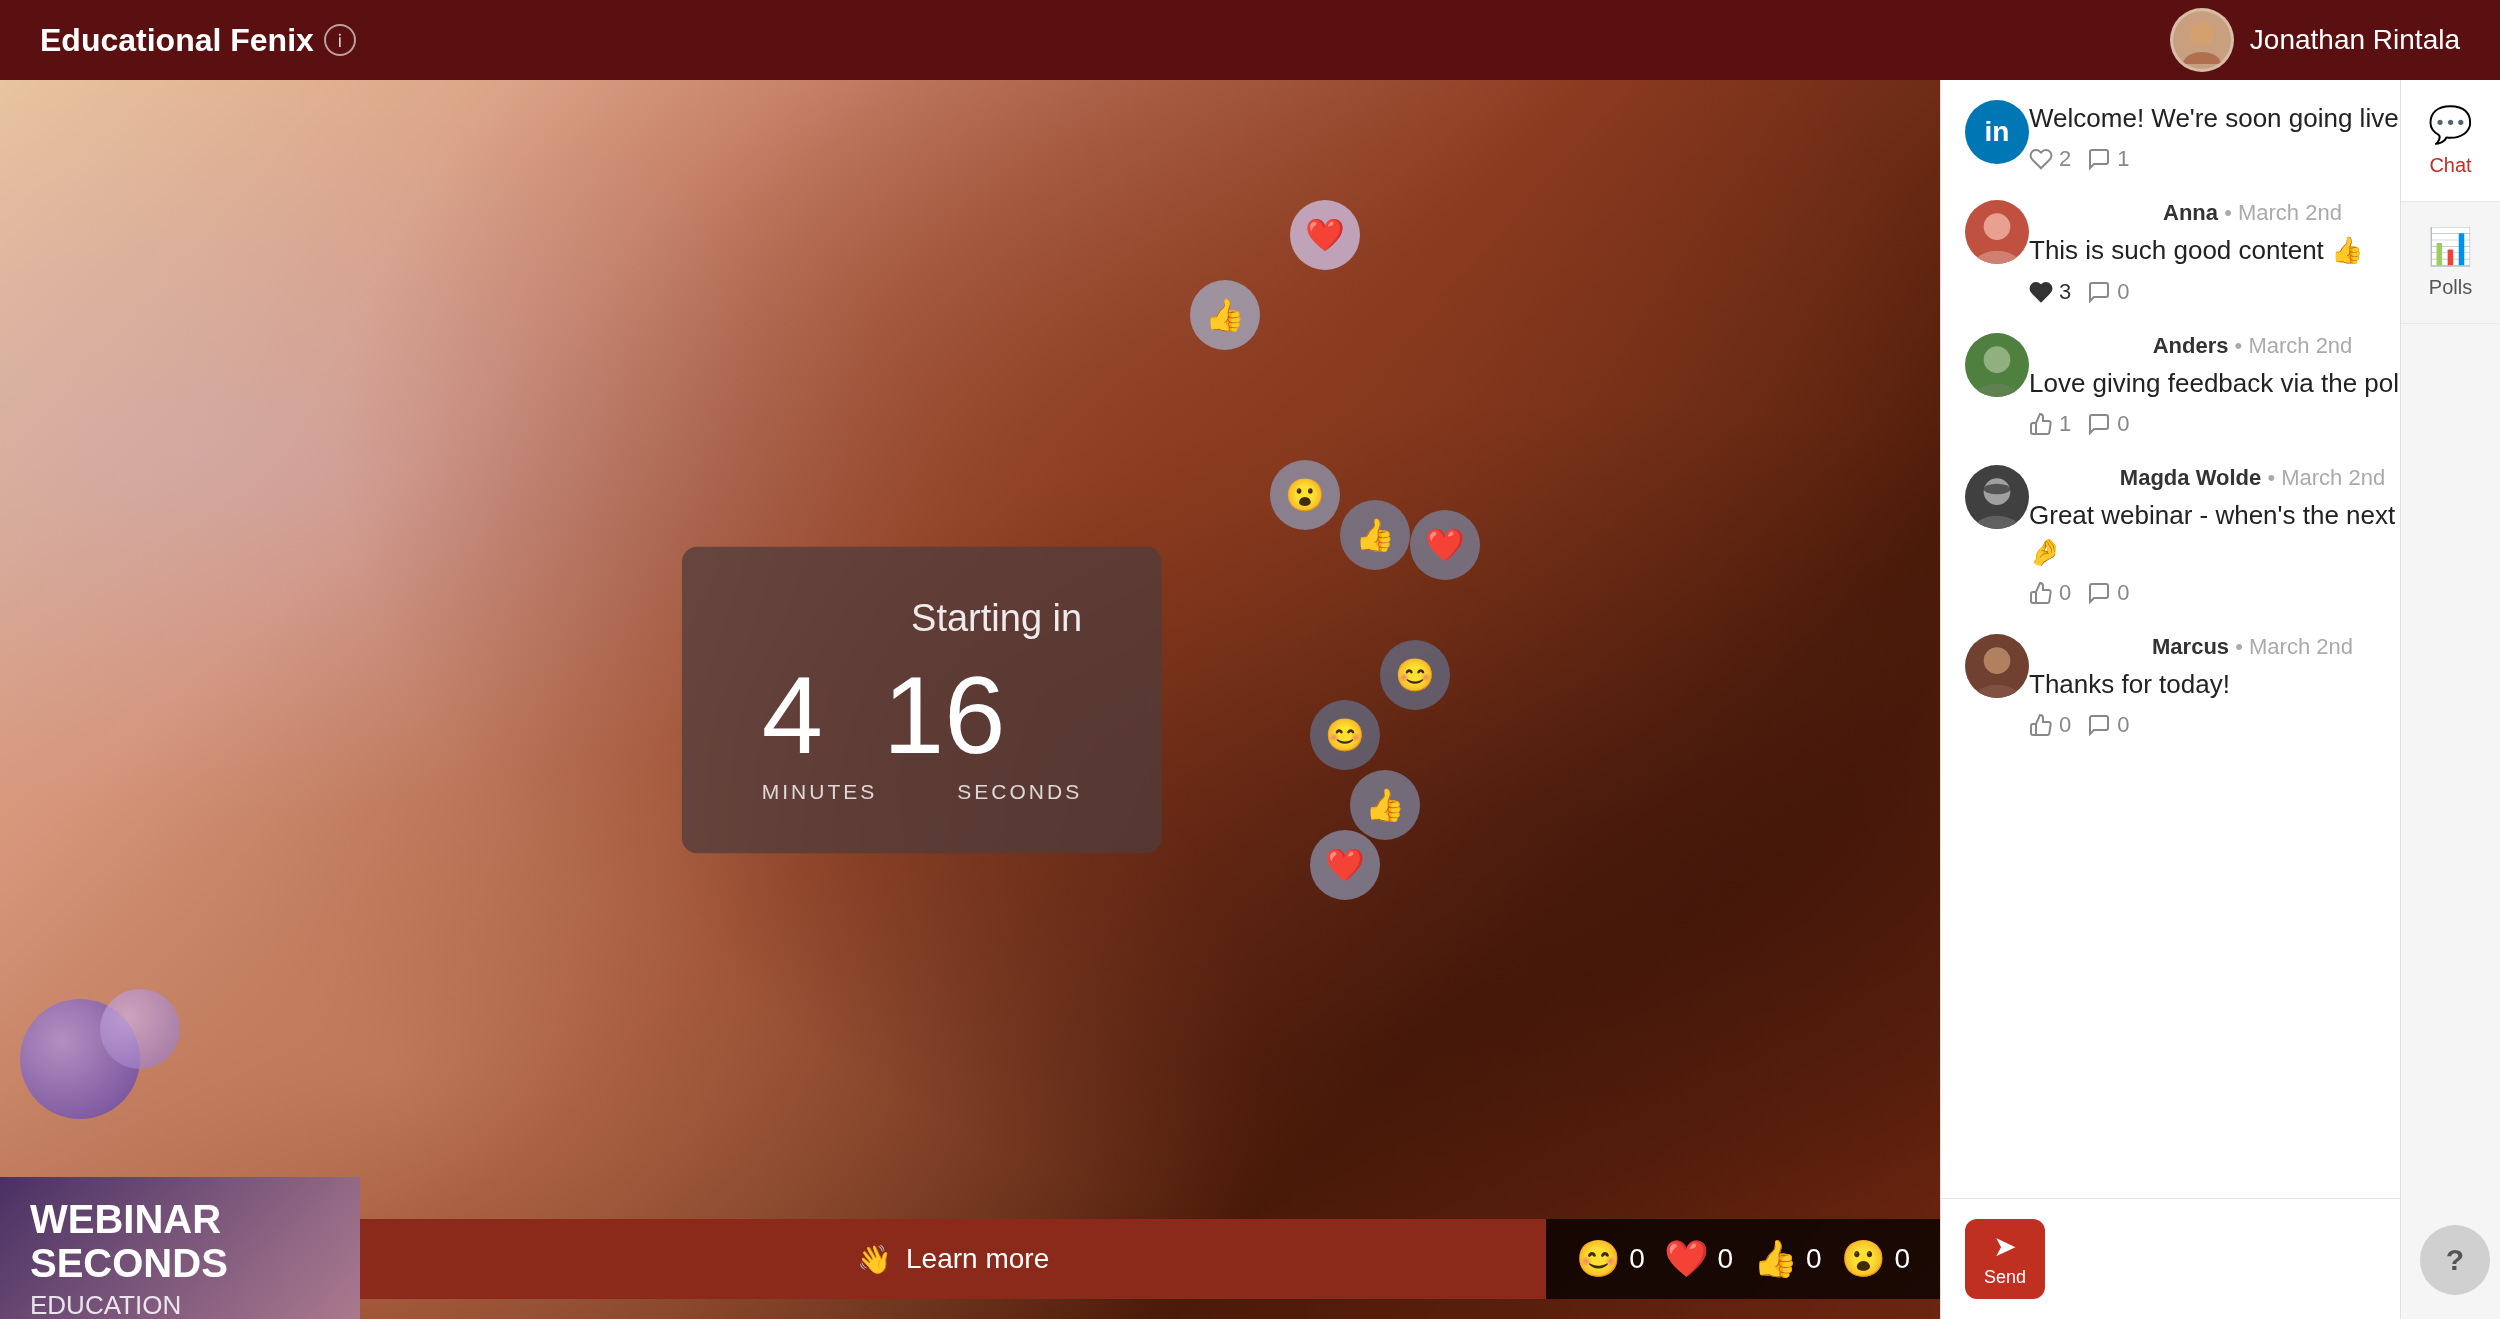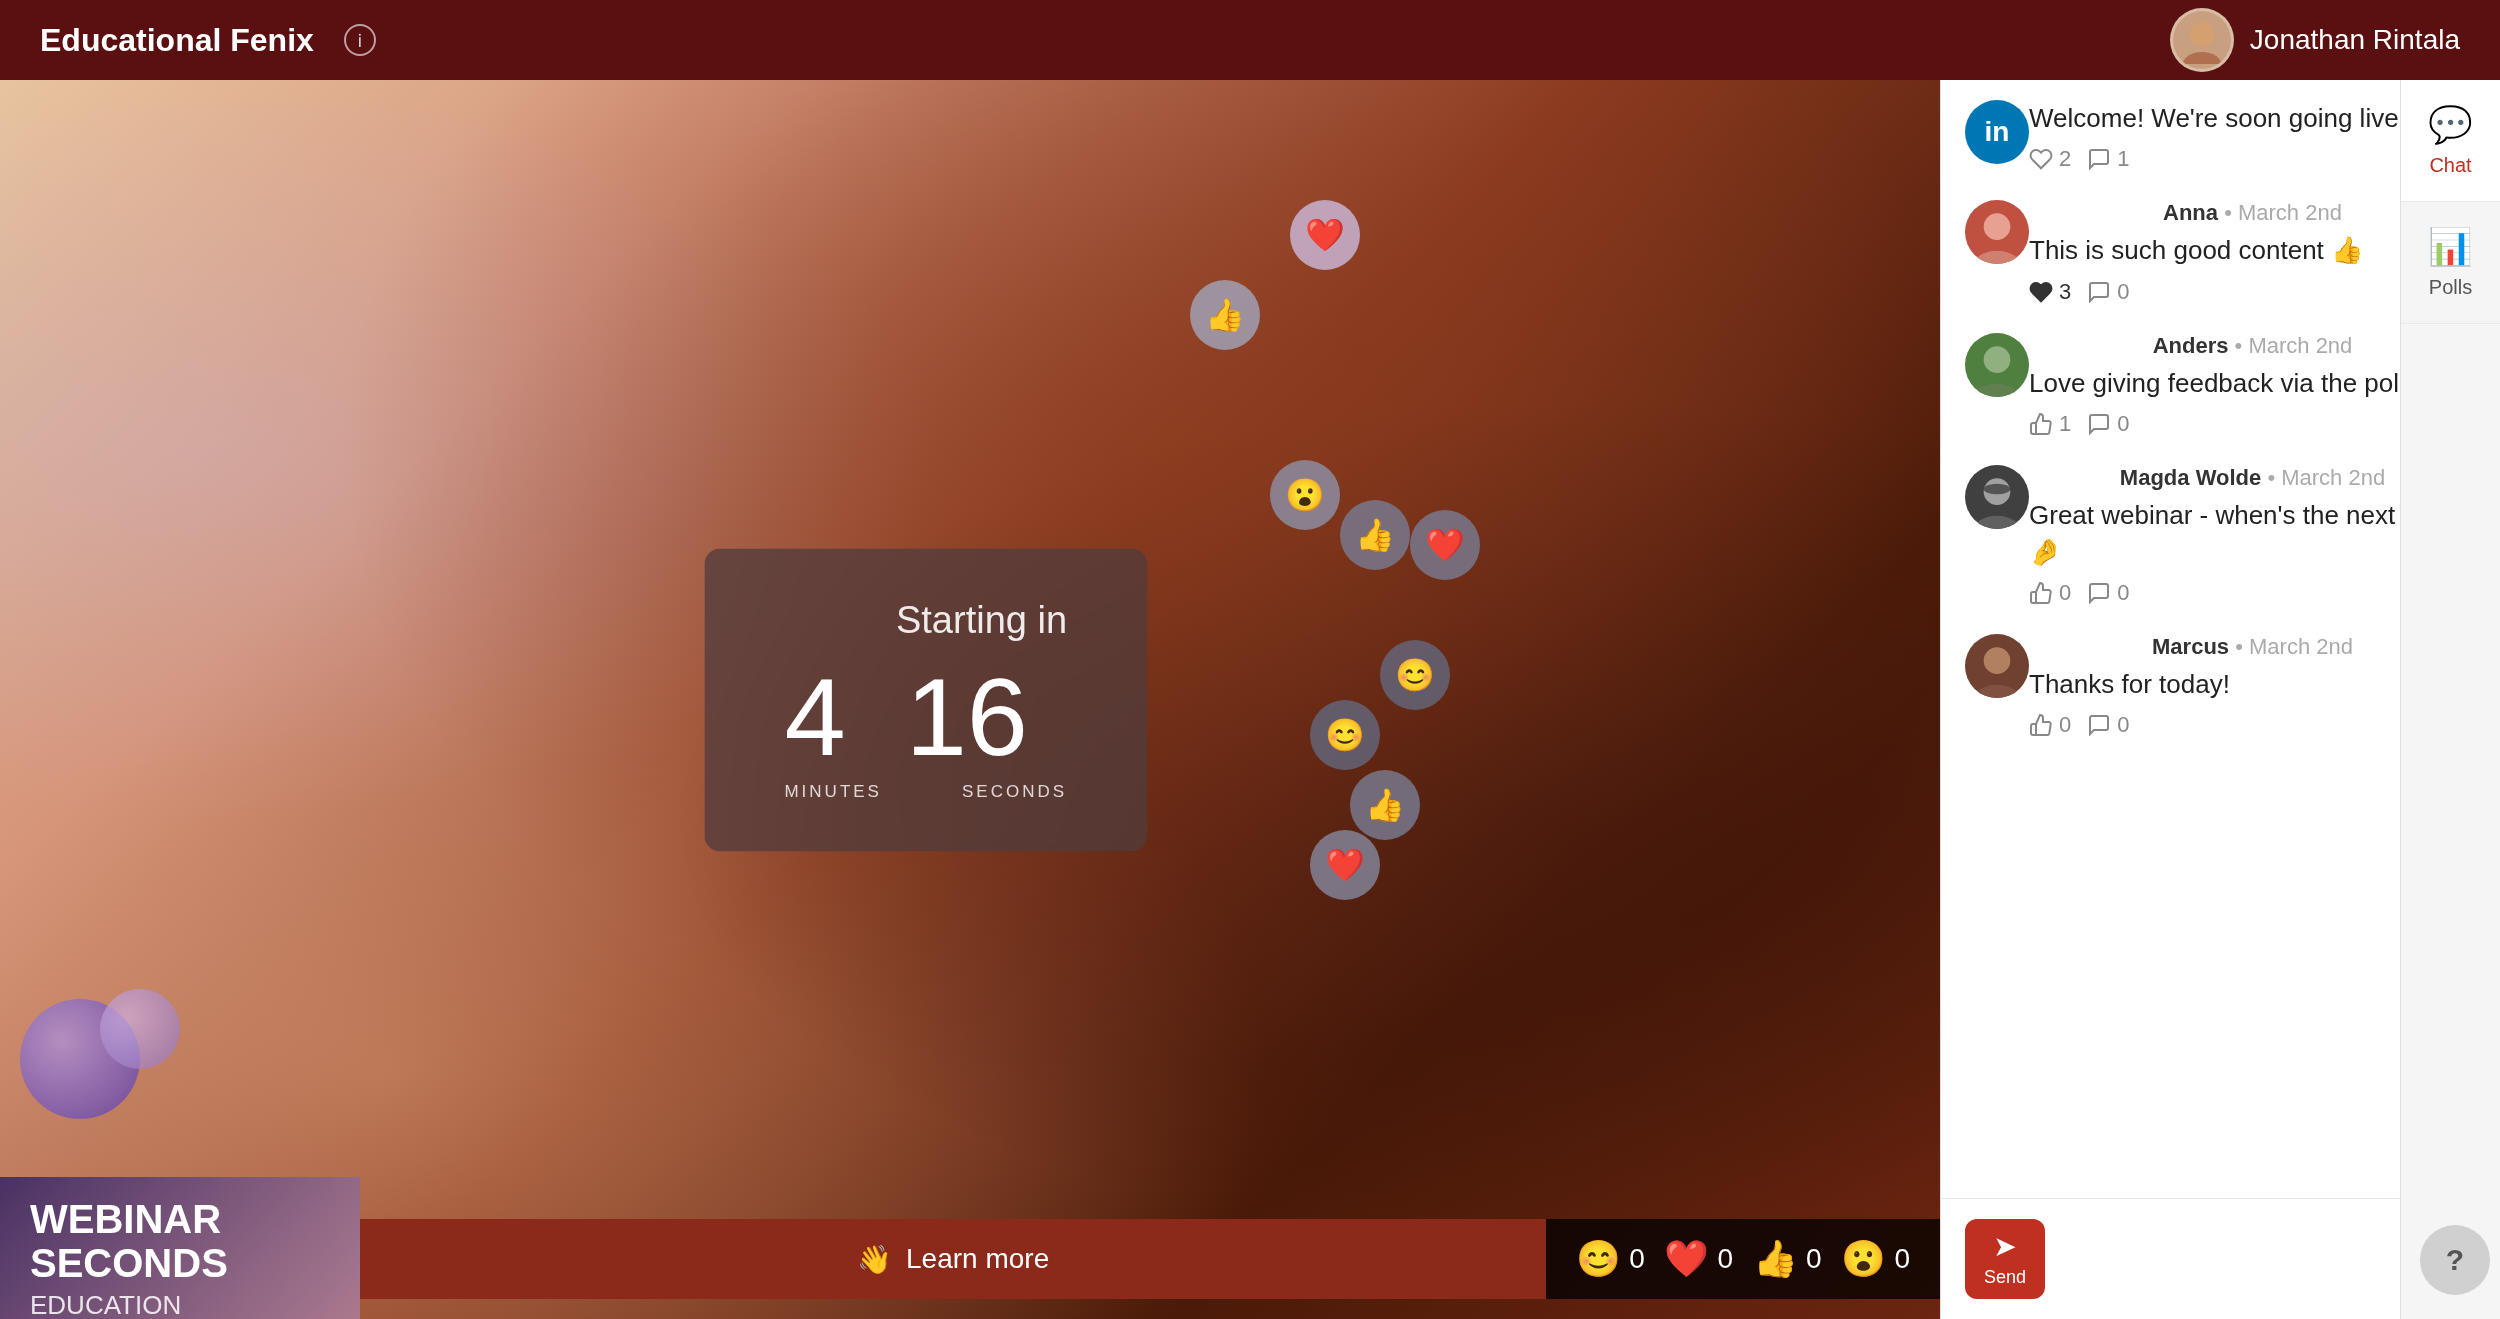--- a/index.html
+++ b/index.html
@@ -4,21 +4,21 @@
   <style>
     * { margin: 0; padding: 0; box-sizing: border-box; }
     body { width: 2500px; height: 1319px; overflow: hidden; font-family: -apple-system, BlinkMacSystemFont, 'Segoe UI', sans-serif; background: #1a0a0a; }
 
     
     .header {
       position: absolute; top: 0; left: 0; right: 0; height: 80px;
       background: #5a1010; display: flex; align-items: center; justify-content: space-between;
       padding: 0 40px; z-index: 100;
     }
-    .header-brand { display: flex; align-items: center; gap: 30px; }
+    .header-brand { display: flex; align-items: center; gap: 10px; }
     .header-brand-title { color: #fff; font-size: 32px; font-weight: 600; }
     .header-brand-info {
       width: 32px; height: 32px; border-radius: 50%; border: 2px solid rgba(255,255,255,0.6);
       display: flex; align-items: center; justify-content: center; color: rgba(255,255,255,0.8); font-size: 18px;
     }
     .header-user { display: flex; align-items: center; gap: 16px; }
     .header-avatar {
       width: 64px; height: 64px; border-radius: 50%; background: #c8a080;
       overflow: hidden; display: flex; align-items: center; justify-content: center;
       border: 3px solid rgba(255,255,255,0.3);
@@ -62,21 +62,21 @@
     
     .countdown-box {
       position: absolute; top: 50%; left: 50%; transform: translate(-60%, -50%);
       background: rgba(80,60,60,0.75); border-radius: 16px;
       padding: 50px 80px; text-align: right; backdrop-filter: blur(8px);
     }
     .countdown-label { color: rgba(255,255,255,0.9); font-size: 38px; font-weight: 400; margin-bottom: 20px; }
     .countdown-numbers { display: flex; gap: 60px; align-items: flex-end; margin-bottom: 10px; }
     .countdown-number { color: #fff; font-size: 110px; font-weight: 300; line-height: 1; }
     .countdown-units { display: flex; gap: 80px; }
-    .countdown-unit { color: rgba(255,255,255,0.8); font-size: 17px; font-weight: 500; letter-spacing: 3px; text-transform: uppercase; }
+    .countdown-unit { color: rgba(255,255,255,0.8); font-size: 21px; font-weight: 500; letter-spacing: 3px; text-transform: uppercase; }
 
     
     .bottom-bar {
       position: absolute; bottom: 0; left: 0; right: 0; height: 120px;
       display: flex; align-items: center;
     }
     .branding-area {
       width: 360px; padding: 20px 30px;
       background: linear-gradient(135deg, rgba(60,40,100,0.9), rgba(180,140,180,0.7));
     }

